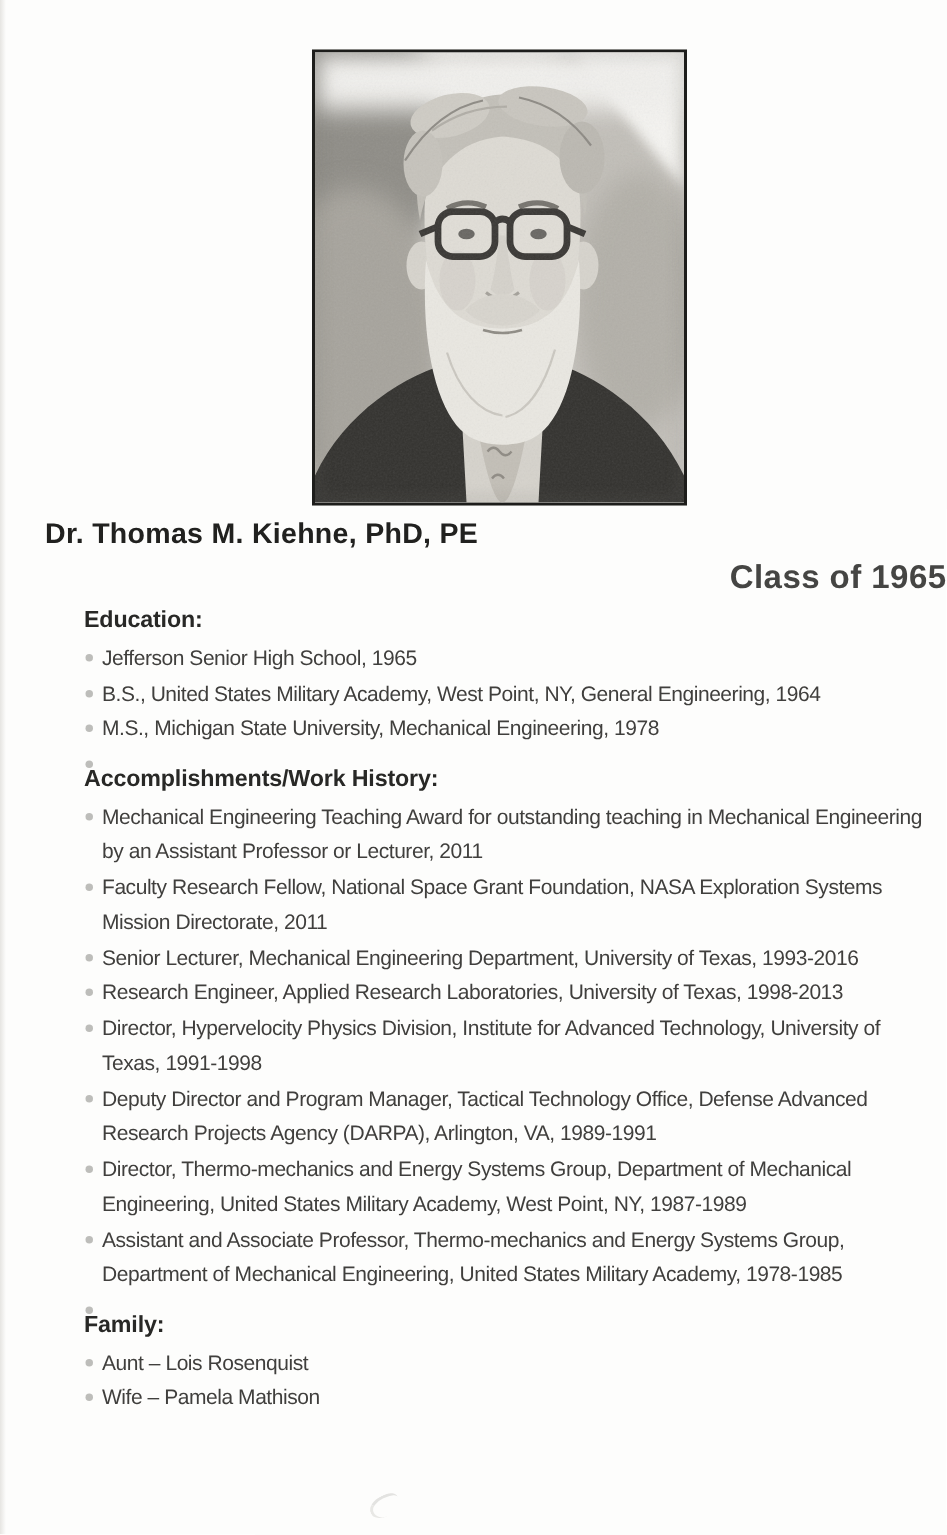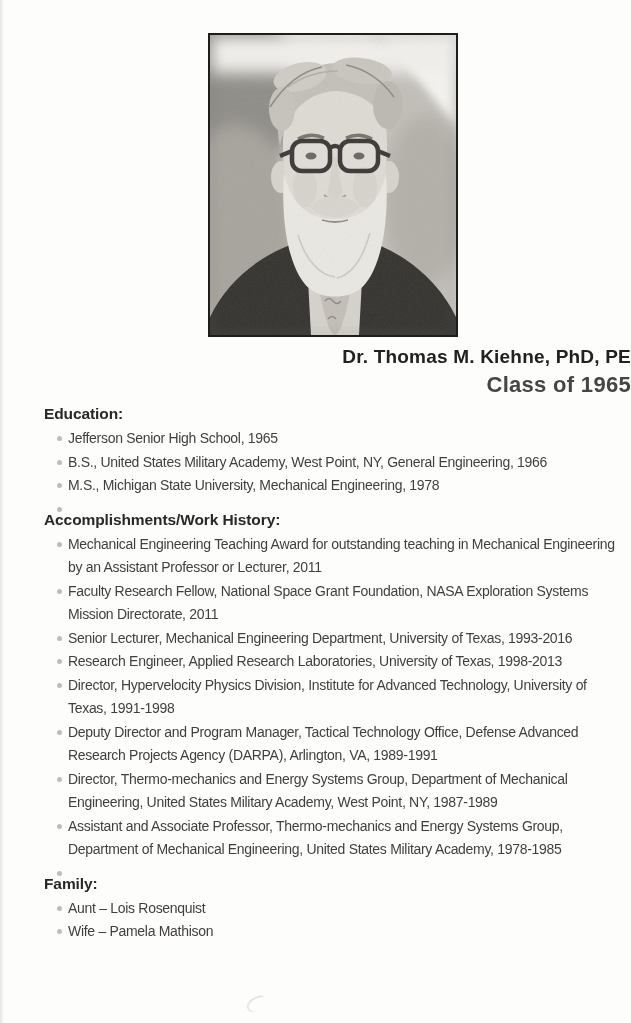--- a/index.html
+++ b/index.html
@@ -21,36 +21,36 @@
     position:absolute; left:208px; top:33px;
     width:246px; height:300px;
     border:2px solid #1d1d1b;
     margin:0; padding:0;
     background:#e9e7e2;
     box-sizing:content-box;
   }
   .photo-frame svg { display:block; width:246px; height:300px; }
   .person-name {
     position:absolute; top:346px; left:30px; width:601px;
-    margin:0; text-align:right;
+    margin:0; text-align:left;
     font-size:19px; font-weight:bold; letter-spacing:0.2px;
     color:#21211f;
   }
   .class-line {
     position:absolute; top:372px; left:30px; width:601px;
     text-align:right;
     font-size:22px; font-weight:bold; letter-spacing:0.3px;
     color:#454543;
   }
   .content {
     position:absolute; top:404px; left:40px; width:575px;
   }
   .content section { margin:0 0 12px 0; }
   .content h2 {
-    margin:0 0 3px 4px;
+    margin:0 0 3px 16px;
     font-size:15.5px; line-height:20px; font-weight:bold;
     letter-spacing:-0.1px; color:#282826;
   }
   .content ul {
     margin:0; padding:0 0 0 17px; list-style:none;
   }
   .content li {
     position:relative; padding-left:11px;
     font-size:14px; line-height:23.5px; letter-spacing:-0.3px;
     color:#403f3d;
@@ -152,21 +152,21 @@
 
   <h1 class="person-name">Dr. Thomas M. Kiehne, PhD, PE</h1>
   <div class="class-line">Class of 1965</div>
 
   <div class="content">
 
     <section>
       <h2>Education:</h2>
       <ul>
         <li><span class="bullet"></span><span>Jefferson Senior High School, 1965</span></li>
-        <li><span class="bullet"></span><span>B.S., United States Military Academy, West Point, NY, General Engineering, 1966</span></li>
+        <li><span class="bullet"></span><span>B.S., United States Military Academy, West Point, NY, General Engineering, 1964</span></li>
         <li><span class="bullet"></span><span>M.S., Michigan State University, Mechanical Engineering, 1978</span></li>
         <li><span class="bullet"></span></li>
       </ul>
     </section>
 
     <section>
       <h2>Accomplishments/Work History:</h2>
       <ul>
         <li><span class="bullet"></span><span>Mechanical Engineering Teaching Award for outstanding teaching in Mechanical Engineering by an Assistant Professor or Lecturer, 2011</span></li>
         <li><span class="bullet"></span><span>Faculty Research Fellow, National Space Grant Foundation, NASA Exploration Systems Mission Directorate, 2011</span></li>

